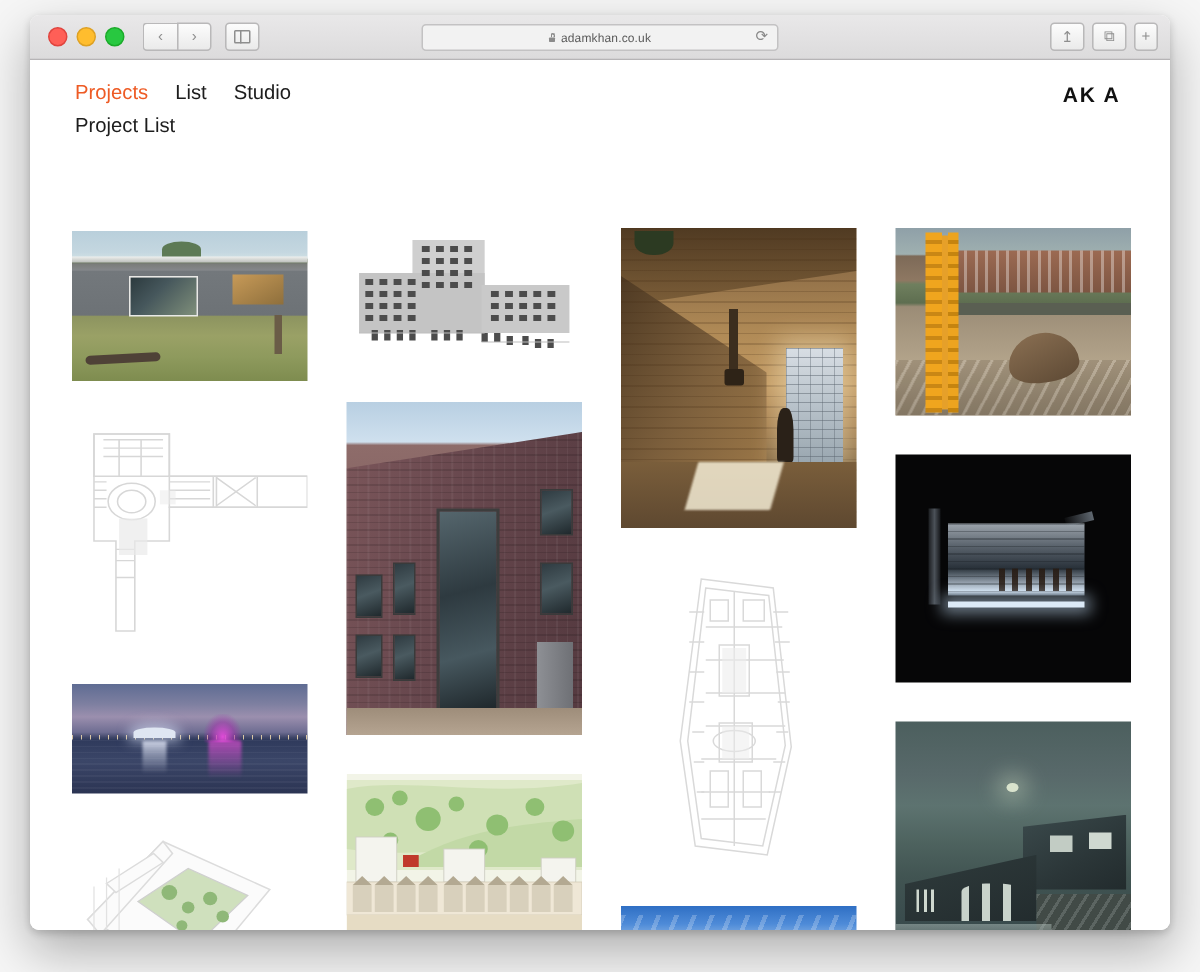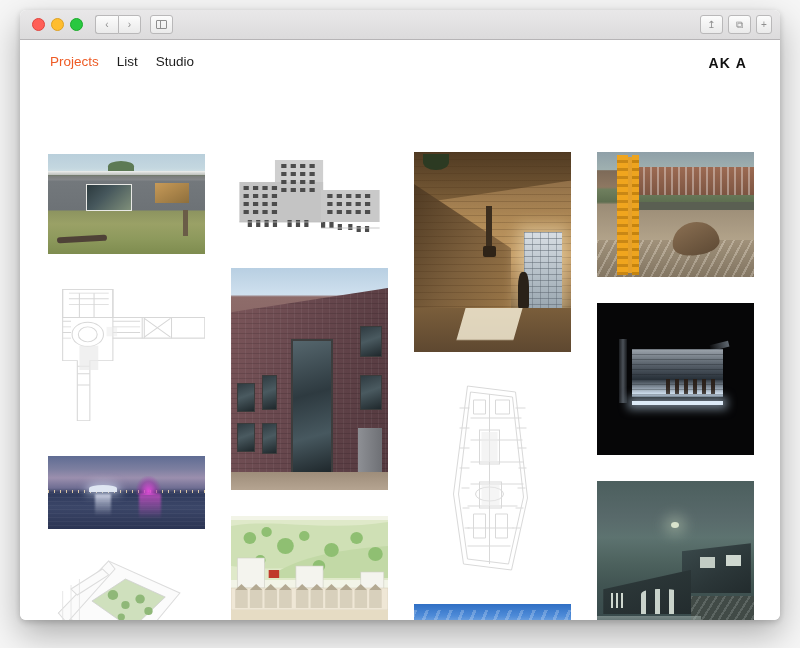--- a/index.html
+++ b/index.html
@@ -596,20 +596,27 @@
           <span>‹</span>
         </div>
         <div class="tb-btn right">
           <span>›</span>
         </div>
         <div class="tb-btn solo">
           <span class="sidebar-glyph"></span>
         </div>
       </div>
 
+      <div id="address-bar">
+        <div id="address-inner">
+          <span class="lock-icon"></span>
+          <span>adamkhan.co.uk</span>
+        </div>
+        <span id="reload-btn">⟳</span>
+      </div>
 
       <div class="tb-right">
         <div class="tb-btn share">
           <span>↥</span>
         </div>
         <div class="tb-btn tabs">
           <span>⧉</span>
         </div>
         <div class="tb-btn plus">
           <span>+</span>
@@ -618,20 +625,21 @@
     </div>
 
     <div id="page">
 
       <div id="site-nav">
         <div id="nav-row">
           <a class="nav-link active">Projects</a>
           <a class="nav-link">List</a>
           <a class="nav-link">Studio</a>
         </div>
+        <div id="sub-nav">Project List</div>
       </div>
 
       <div id="logo">AK A</div>
 
       <div id="grid">
 
         <div class="col c1">
 
           <div class="thumb art-concrete" style="height:100px">
             <div class="concrete-sky-bush"></div>

